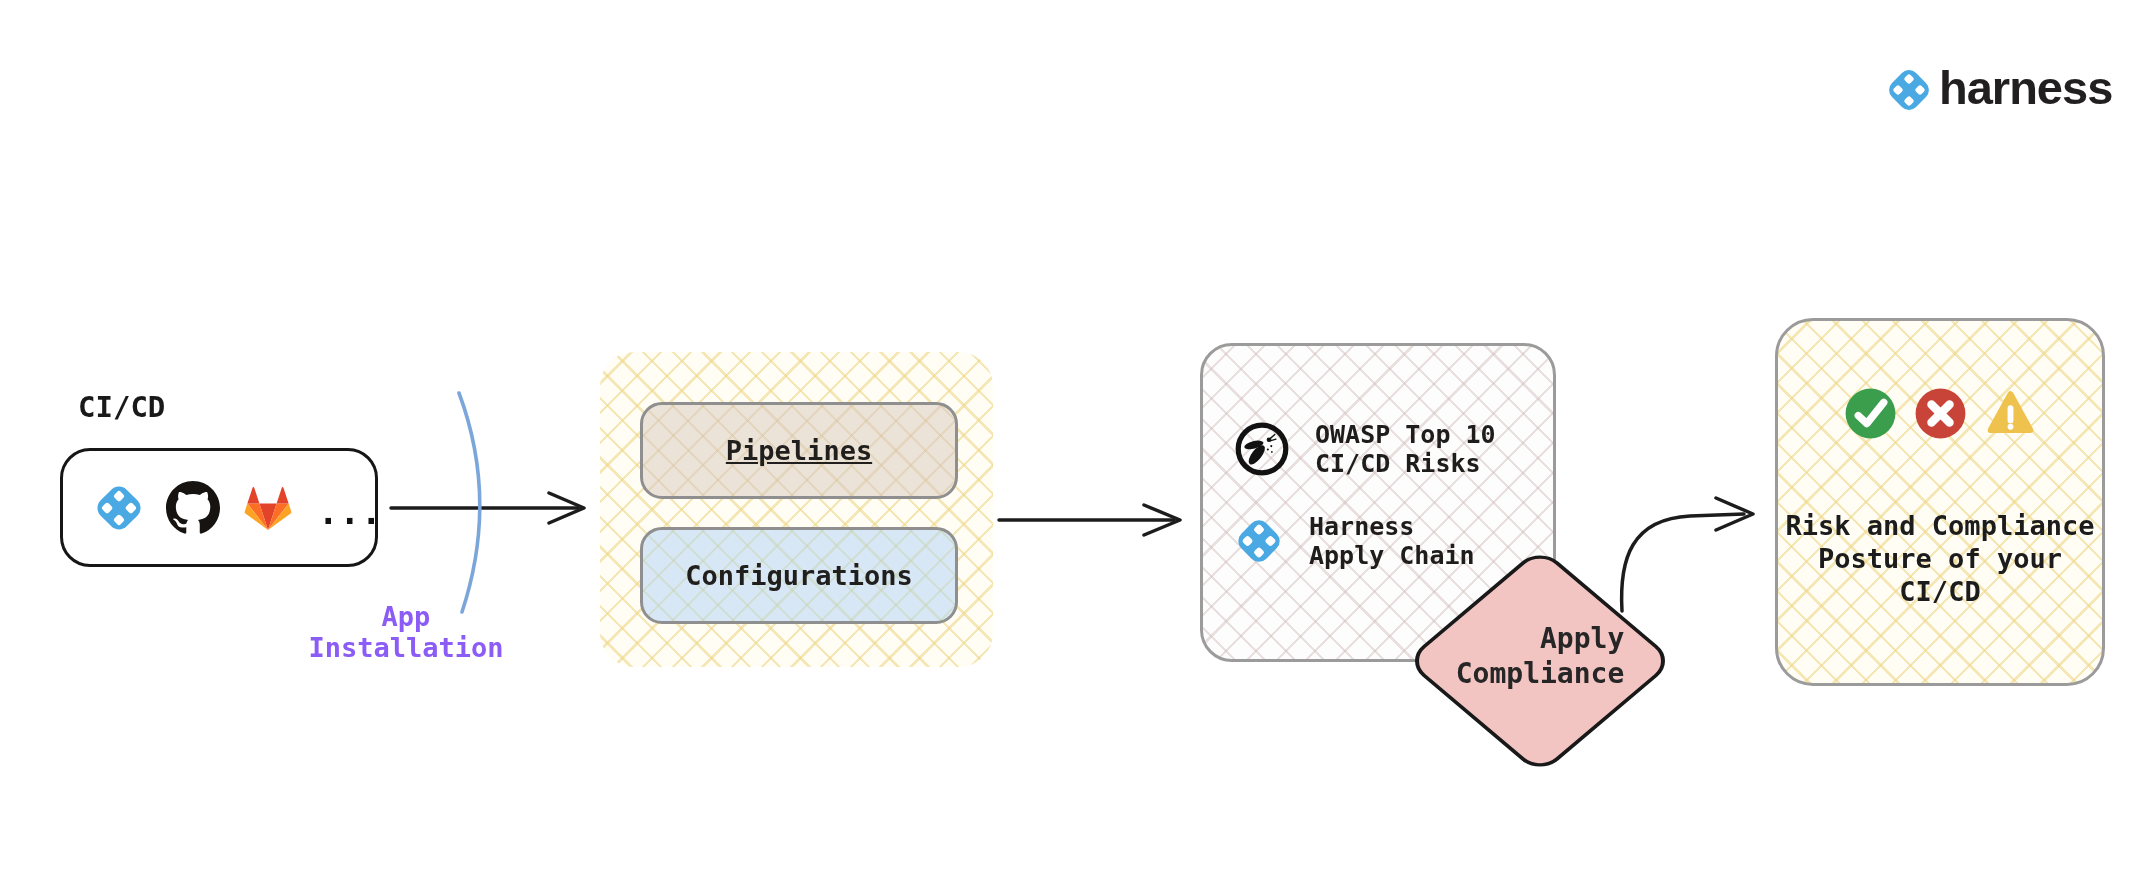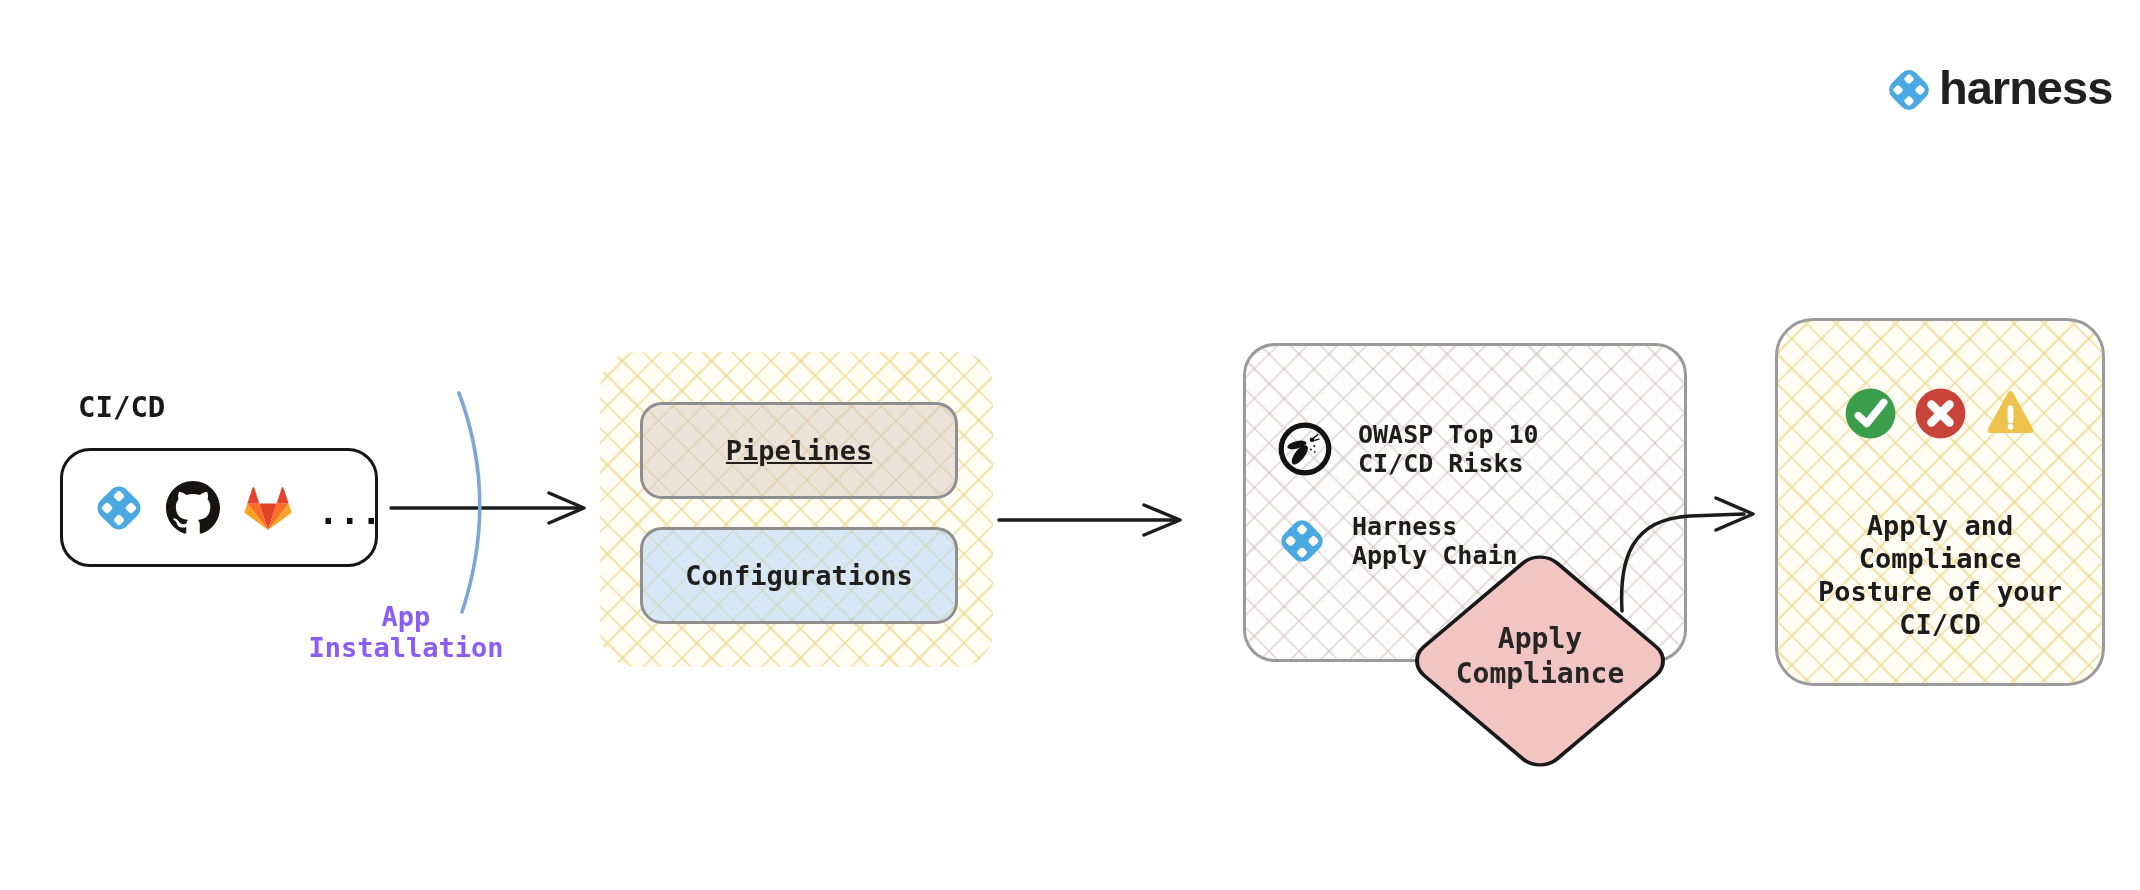--- a/index.html
+++ b/index.html
@@ -48,32 +48,32 @@
     background-color:#ece3d8;
     background-image:
       repeating-linear-gradient(45deg, rgba(216,192,148,.38) 0, rgba(216,192,148,.38) 2.2px, transparent 2.2px, transparent 21px),
       repeating-linear-gradient(135deg, rgba(216,192,148,.38) 0, rgba(216,192,148,.38) 2.2px, transparent 2.2px, transparent 21px); text-decoration: underline;}
   .conf-box{top:175px;
     background-color:#d8e7f5;
     background-image:
       repeating-linear-gradient(45deg, rgba(196,210,168,.4) 0, rgba(196,210,168,.4) 2.2px, transparent 2.2px, transparent 21px),
       repeating-linear-gradient(135deg, rgba(196,210,168,.4) 0, rgba(196,210,168,.4) 2.2px, transparent 2.2px, transparent 21px); align-items: center;}
   
-  .standards-box{position:absolute;left:1200px;top:343px;width:444px;height:319px;box-sizing:border-box;
-    border:3px solid #9b9b9b;border-radius:32px;z-index:1;margin-left:43px;}
+  .standards-box{position:absolute;left:1200px;top:343px;width:356px;height:319px;box-sizing:border-box;
+    border:3px solid #9b9b9b;border-radius:32px;z-index:1;}
   .std-row{position:absolute;left:30px;display:flex;align-items:center;gap:24px;}
   .std-row .lines{font-size:25px;font-weight:700;line-height:29px;color:#1e1d1c;white-space:nowrap;}
   .std-row .lines span{display:block;}
   .std-row.owasp{top:74px;}
   .std-row.supply{top:166px;}
   .icon-58{width:58px;height:58px;}
   .icon-52{width:52px;height:52px;}
   .supply .icon-52{color:#4aa9e2;}
   
-  .diamond-label{position:absolute;left:1540px;top:621px;transform:translateX(-50%);text-align:center;
+  .diamond-label{position:absolute;left:1540px;top:621px;transform:translateX(-50%);text-align:right;
     font-size:28px;font-weight:700;line-height:35px;color:#262626;z-index:6;white-space:nowrap;}
   .diamond-label span{display:block;}
   
   .result-box{position:absolute;left:1775px;top:318px;width:330px;height:368px;box-sizing:border-box;
     border:3px solid #9b9b9b;border-radius:38px;z-index:1;}
   .result-icons{position:absolute;top:66px;left:0;right:0;display:flex;justify-content:center;gap:17px;}
   .icon-53{width:53px;height:53px;}
   .result-text{position:absolute;top:188px;left:0;right:0;text-align:center;
     font-size:27px;font-weight:700;line-height:33px;color:#1d1c1c;}
   .result-text span{display:block;}
@@ -177,21 +177,21 @@
         <circle cx="50" cy="50" r="47" fill="#c94438"></circle>
         <path d="M33 33 L67 67 M67 33 L33 67" stroke="#ffffff" stroke-width="16" stroke-linecap="round" fill="none"></path>
       </svg>
       <svg class="icon-53" viewBox="0 0 100 100">
         <polygon points="50,14 87,81 13,81" fill="#eec24c" stroke="#eec24c" stroke-width="12" stroke-linejoin="round"></polygon>
         <path d="M50 40 L50 63" stroke="#ffffff" stroke-width="11" stroke-linecap="round"></path>
         <circle cx="50" cy="75" r="5.5" fill="#ffffff"></circle>
       </svg>
     </div>
     <div class="result-text">
-      <span>Apply and Compliance</span>
+      <span>Risk and Compliance</span>
       <span>Posture of your</span>
       <span>CI/CD</span>
     </div>
   </div>
 
   <svg class="connectors" viewBox="0 0 2140 890">
     <g stroke="#1c1c1c" stroke-width="3.5" fill="none" stroke-linecap="round" stroke-linejoin="round">
 
       <path d="M391 508 H578"></path>
       <path d="M549 493 L584 508 L549 523"></path>

